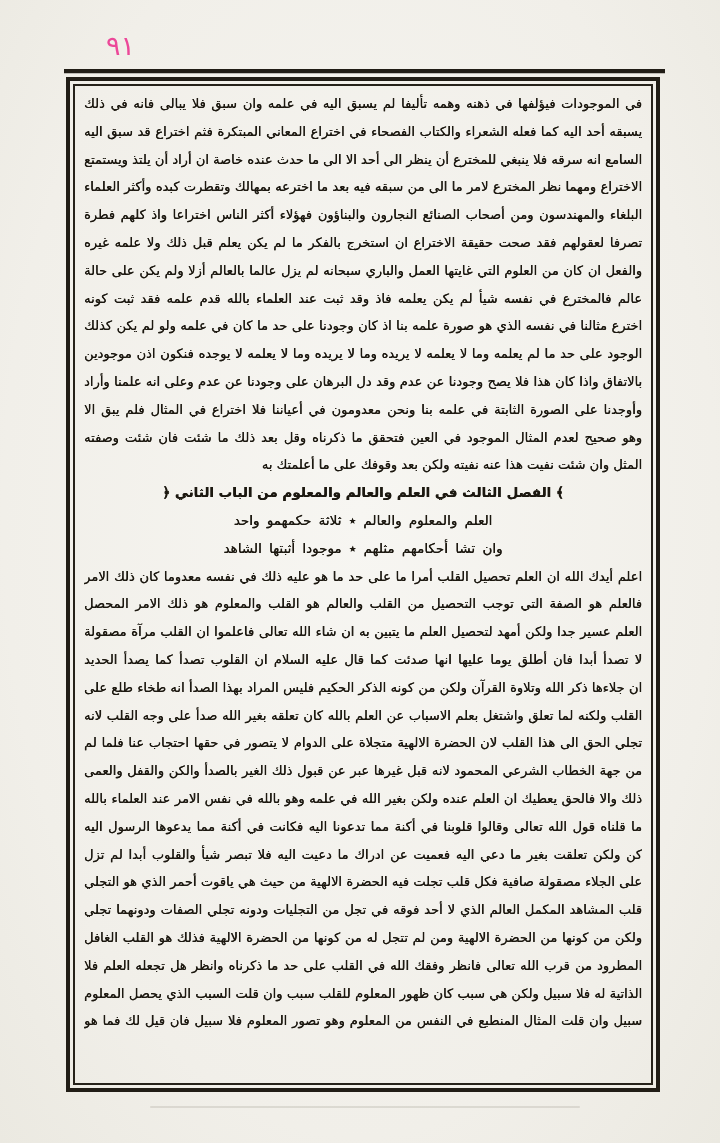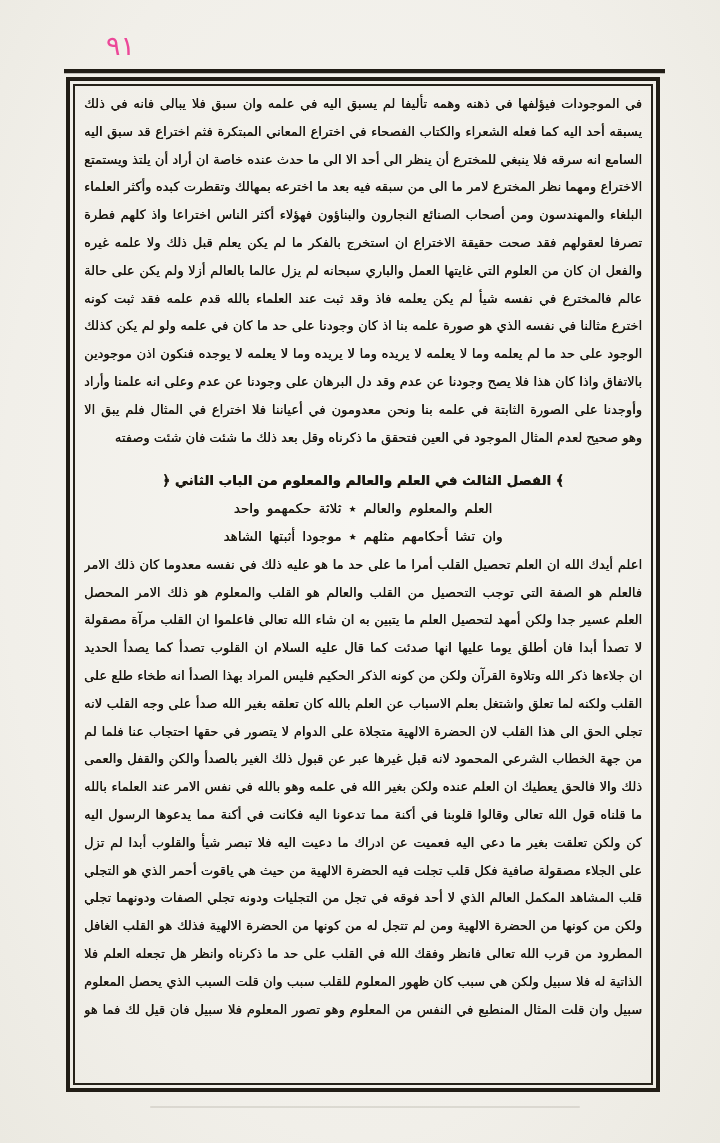--- a/index.html
+++ b/index.html
@@ -74,21 +74,20 @@
     text-align-last: right;
   }
 
   .section-header {
     height: 27.8px;
     line-height: 27.8px;
     text-align: center;
     font-size: 13.5px;
     font-weight: bold;
     overflow: hidden;
-    margin-top: 16px;
   }
 
   .poetry .line {
     text-align: right;
     text-align-last: center;
     font-size: 13.5px;
     word-spacing: 3px;
   }
 
   .scan-smudge {
@@ -119,20 +118,21 @@
           <div class="line">الاختراع ومهما نظر المخترع لامر ما الى من سبقه فيه بعد ما اخترعه بمهالك وتقطرت كبده وأكثر العلماء بالاختراع</div>
           <div class="line">البلغاء والمهندسون ومن أصحاب الصنائع النجارون والبناؤون فهؤلاء أكثر الناس اختراعا واذ كلهم فطرة وأشدهم</div>
           <div class="line">تصرفا لعقولهم فقد صحت حقيقة الاختراع ان استخرج بالفكر ما لم يكن يعلم قبل ذلك ولا علمه غيره بالقوة أو بالقوة</div>
           <div class="line">والفعل ان كان من العلوم التي غايتها العمل والباري سبحانه لم يزل عالما بالعالم أزلا ولم يكن على حالة لم يكن فيها بالعالم غير</div>
           <div class="line">عالم فالمخترع في نفسه شيأ لم يكن يعلمه فاذ وقد ثبت عند العلماء بالله قدم علمه فقد ثبت كونه مخترعا لنا بالفعل لانه</div>
           <div class="line">اخترع مثالنا في نفسه الذي هو صورة علمه بنا اذ كان وجودنا على حد ما كان في علمه ولو لم يكن كذلك لخرجنا الى</div>
           <div class="line">الوجود على حد ما لم يعلمه وما لا يعلمه لا يريده وما لا يريده وما لا يعلمه لا يوجده فنكون اذن موجودين بأنفسنا أو</div>
           <div class="line">بالاتفاق واذا كان هذا فلا يصح وجودنا عن عدم وقد دل البرهان على وجودنا عن عدم وعلى انه علمنا وأراد وجودنا</div>
           <div class="line">وأوجدنا على الصورة الثابتة في علمه بنا ونحن معدومون في أعياننا فلا اختراع في المثال فلم يبق الا الاختراع في الفعل</div>
           <div class="line">وهو صحيح لعدم المثال الموجود في العين فتحقق ما ذكرناه وقل بعد ذلك ما شئت فان شئت وصفته بالاختراع وعدم</div>
+          <div class="line">المثل وان شئت نفيت هذا عنه نفيته ولكن بعد وقوفك على ما أعلمتك به</div>
         </div>
       <div class="section-header">﴾ الفصل الثالث في العلم والعالم والمعلوم من الباب الثاني ﴿</div>
       <div class="poetry">
           <div class="line">العلم والمعلوم والعالم ٭ ثلاثة حكمهمو واحد</div>
           <div class="line">وان تشا أحكامهم مثلهم ٭ موجودا أثبتها الشاهد</div>
         </div>
       <div class="block block2">
           <div class="line">اعلم أيدك الله ان العلم تحصيل القلب أمرا ما على حد ما هو عليه ذلك في نفسه معدوما كان ذلك الامر أو موجودا</div>
           <div class="line">فالعلم هو الصفة التي توجب التحصيل من القلب والعالم هو القلب والمعلوم هو ذلك الامر المحصل وتصور حقيقة</div>
           <div class="line">العلم عسير جدا ولكن أمهد لتحصيل العلم ما يتبين به ان شاء الله تعالى فاعلموا ان القلب مرآة مصقولة كلها وجه</div>

